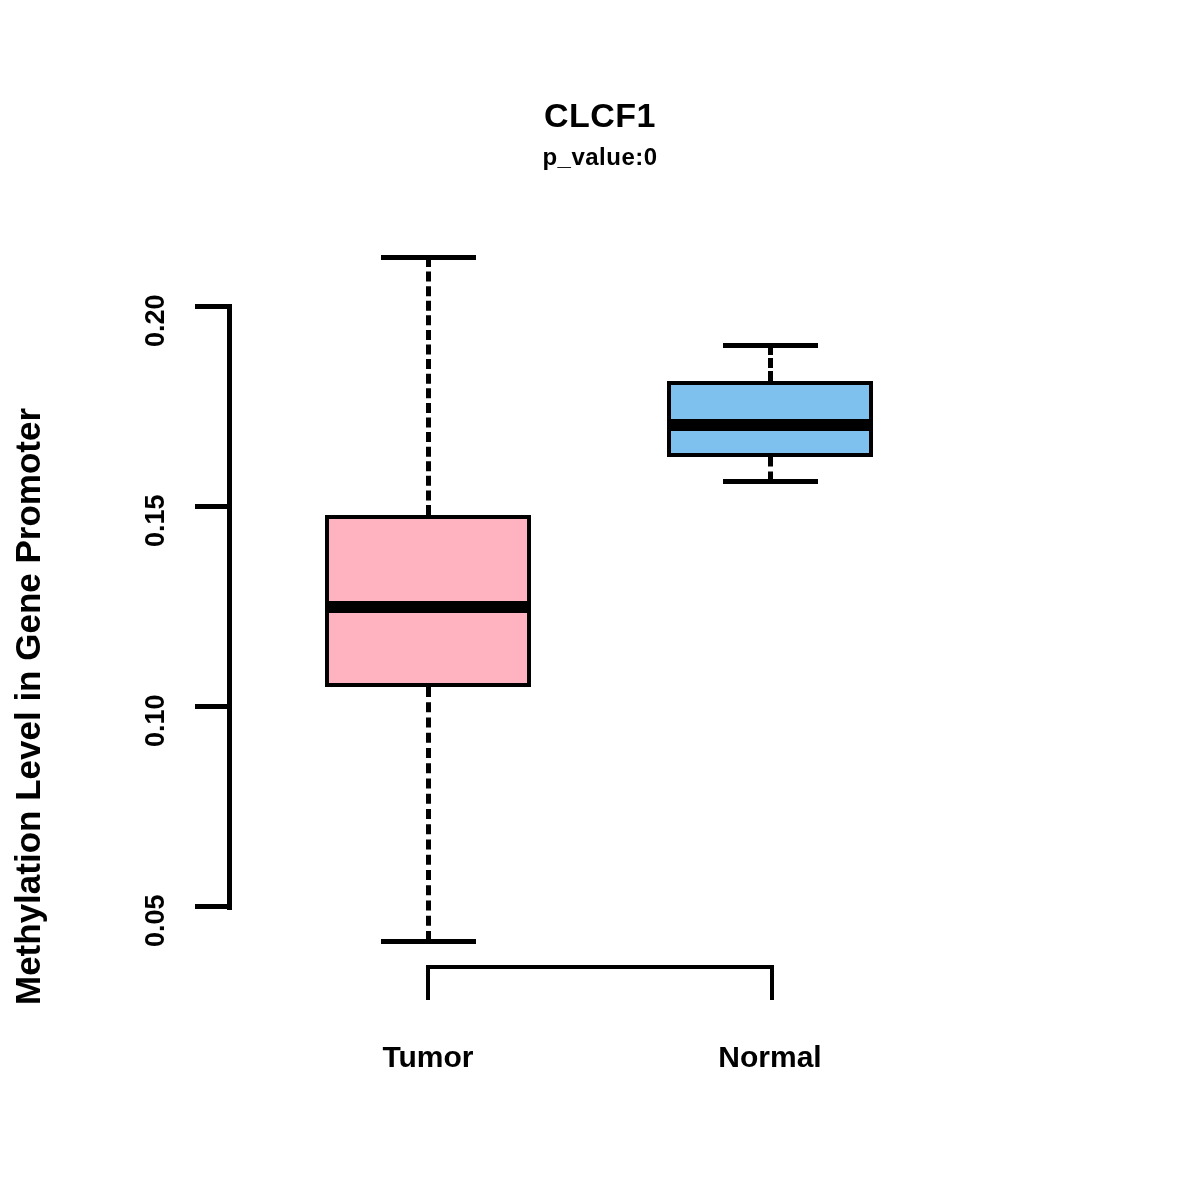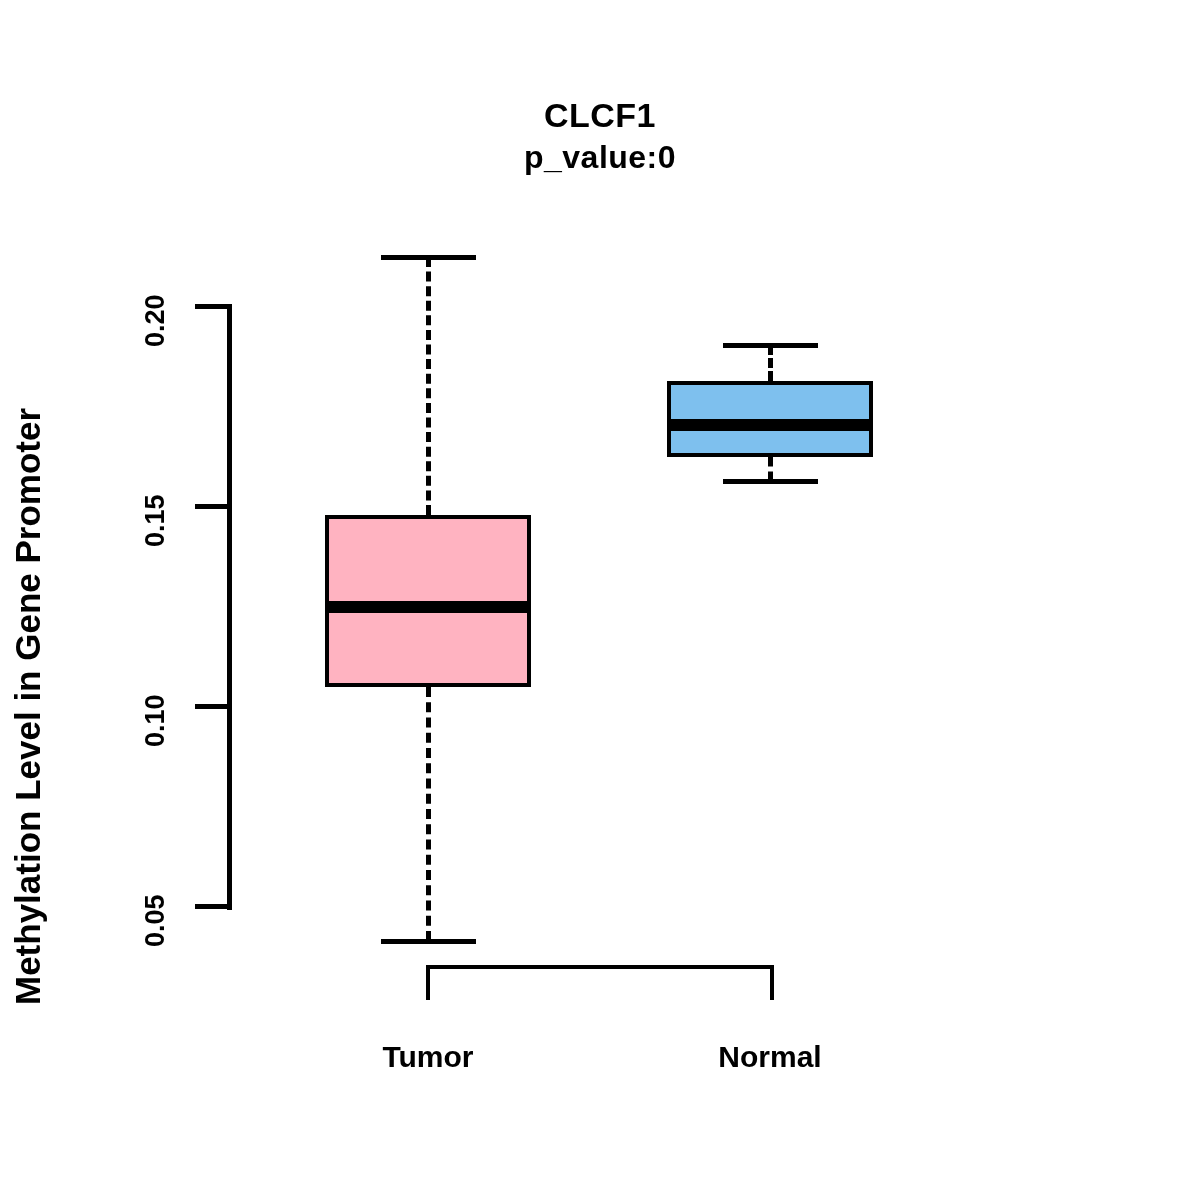--- a/index.html
+++ b/index.html
@@ -3,21 +3,21 @@
 <meta charset="utf-8">
 <style>
   html,body{margin:0;padding:0;background:#ffffff;}
   body{width:1200px;height:1200px;overflow:hidden;
        font-family:"Liberation Sans",sans-serif;color:#000;}
   #plot{position:relative;width:1200px;height:1200px;}
 
   .title-block{position:absolute;left:0;top:62px;width:1200px;text-align:center;
                pointer-events:none;}
   .title-main{font-size:34px;font-weight:bold;line-height:42px;letter-spacing:.5px;margin-top:32px;}
-  .title-sub{font-size:32px;font-weight:bold;line-height:42px;letter-spacing:.5px;}
+  .title-sub{font-size:24px;font-weight:bold;line-height:42px;letter-spacing:.5px;}
 
   .ylab{position:absolute;font-size:35px;font-weight:bold;white-space:nowrap;
         transform-origin:left top;}
 
   .ytick-label{position:absolute;font-size:27px;font-weight:bold;white-space:nowrap;
                transform-origin:left top;}
 
   .axis-line{position:absolute;background:#000;}
   .tick-mark{position:absolute;background:#000;}
 

